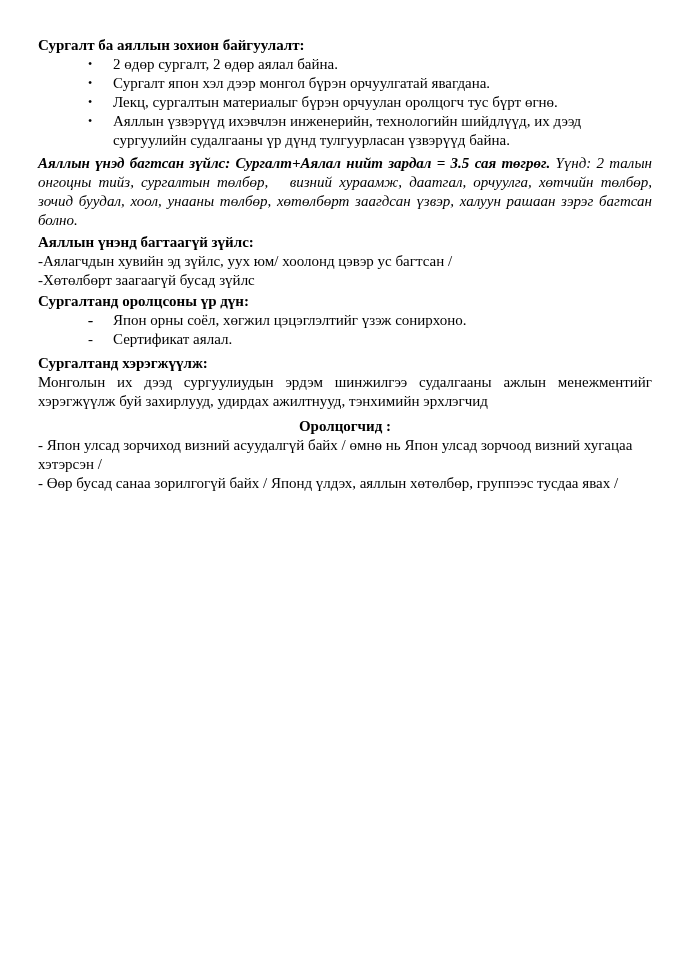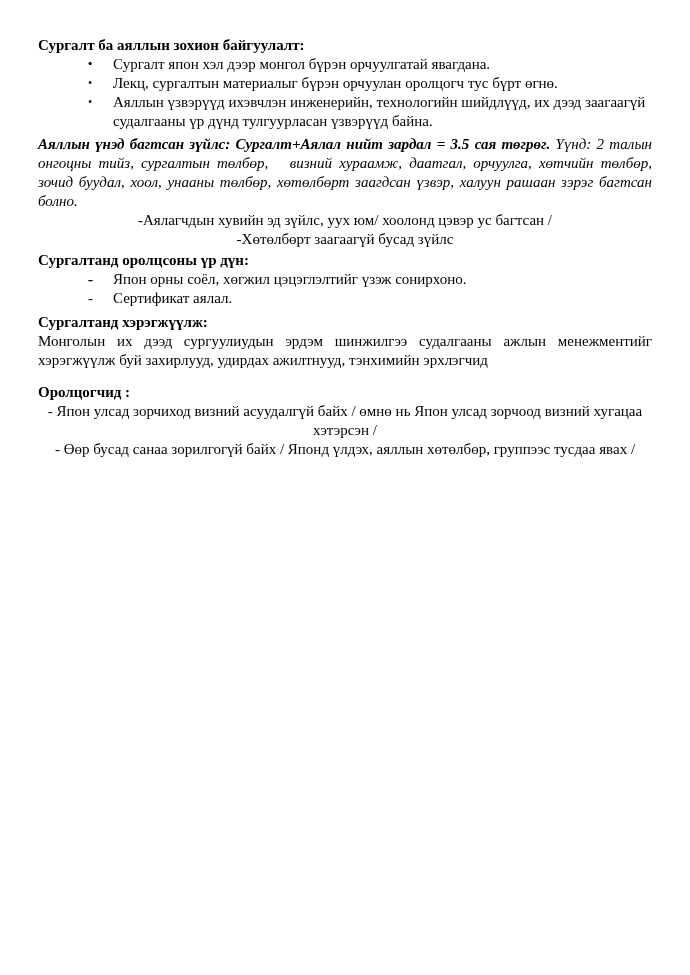--- a/index.html
+++ b/index.html
@@ -19,21 +19,21 @@
     padding: 36px 38px 0 38px;
     font-family: "Liberation Serif", "DejaVu Serif", serif;
     font-size: 15px;
     line-height: 19px;
     color: #000000;
   }
   .heading {
     font-weight: 700;
     margin: 0;
   }
-  .para { margin: 0; text-align: center; }
+  .para { margin: 0; }
   .bold { font-weight: 700; }
   .justify { text-align: justify; }
   ul.doc-list {
     list-style: none;
     margin: 0;
     padding: 0;
   }
   ul.doc-list > li {
     position: relative;
     padding-left: 75px;
@@ -42,49 +42,51 @@
   ul.doc-list > li > .marker {
     position: absolute;
     left: 50px;
     top: 0;
   }
   .bullet-list > li > .marker { font-size: 12px; }
   .mt-2 { margin-top: 4px; font-style: italic; }
   .mt-3 { margin-top: 3px; }
   .mt-5 { margin-top: 5px; }
   .mt-9 { margin-top: 2px; }
-  .mt-13 { margin-top: 13px; }
+  .mt-13 { margin-top: 6px; text-align: center; }
 </style>
 </head>
 <body>
 
 <div class="page">
   <div class="content">
 
     <p class="heading">Сургалт ба аяллын зохион байгуулалт:</p>
     <ul class="doc-list bullet-list">
       <li>
         <span class="marker">•</span>
+        <span>2 өдөр сургалт, 2 өдөр аялал байна.</span>
       </li>
       <li>
         <span class="marker">•</span>
         <span>Сургалт япон хэл дээр монгол бүрэн орчуулгатай явагдана.</span>
       </li>
       <li>
         <span class="marker">•</span>
         <span>Лекц, сургалтын материалыг бүрэн орчуулан оролцогч тус бүрт өгнө.</span>
       </li>
       <li>
         <span class="marker">•</span>
-        <span>Аяллын үзвэрүүд ихэвчлэн инженерийн, технологийн шийдлүүд, их дээд заагаагүй судалгааны үр дүнд тулгуурласан үзвэрүүд байна.</span>
+        <span>Аяллын үзвэрүүд ихэвчлэн инженерийн, технологийн шийдлүүд, их дээд сургуулийн судалгааны үр дүнд тулгуурласан үзвэрүүд байна.</span>
       </li>
     </ul>
 
     <p class="para justify mt-2"><span class="bold">Аяллын үнэд багтсан зүйлс: Сургалт+Аялал нийт зардал = 3.5 сая төгрөг.</span><span> Үүнд: 2 талын онгоцны тийз, сургалтын төлбөр,&nbsp;&nbsp; визний хураамж, даатгал, орчуулга, хөтчийн төлбөр, зочид буудал, хоол, унааны төлбөр, хөтөлбөрт заагдсан үзвэр, халуун рашаан зэрэг багтсан болно.</span></p>
 
+    <p class="heading mt-3">Аяллын үнэнд багтаагүй зүйлс:</p>
     <p class="para">-Аялагчдын хувийн эд зүйлс, уух юм/ хоолонд цэвэр ус багтсан /</p>
     <p class="para">-Хөтөлбөрт заагаагүй бусад зүйлс</p>
 
     <p class="heading mt-9">Сургалтанд оролцсоны үр дүн:</p>
     <ul class="doc-list dash-list">
       <li>
         <span class="marker">-</span>
       </li>
       <li>
         <span class="marker">-</span>

